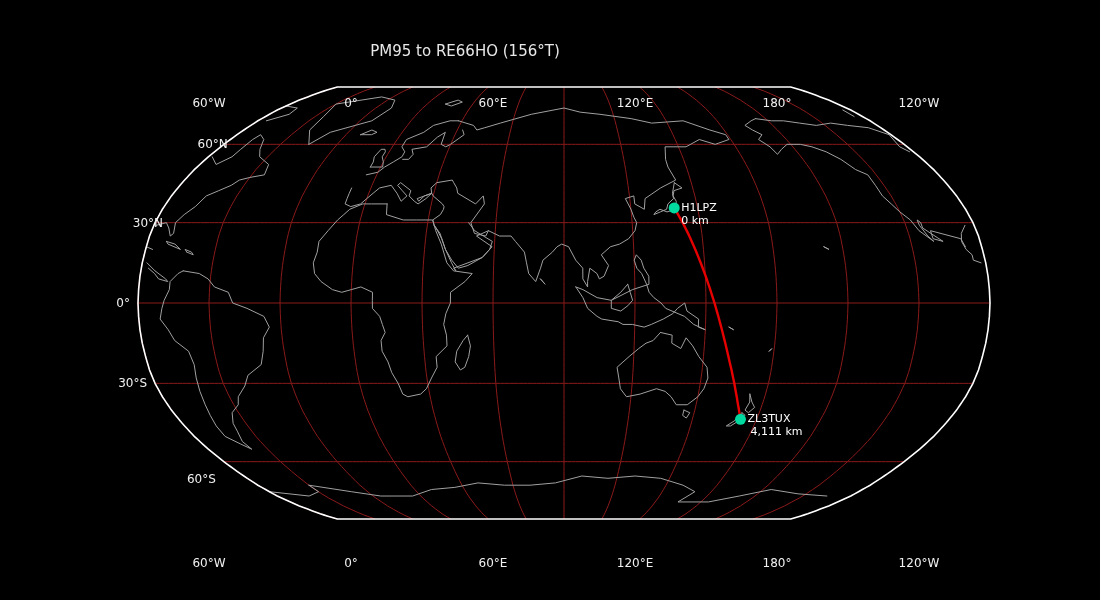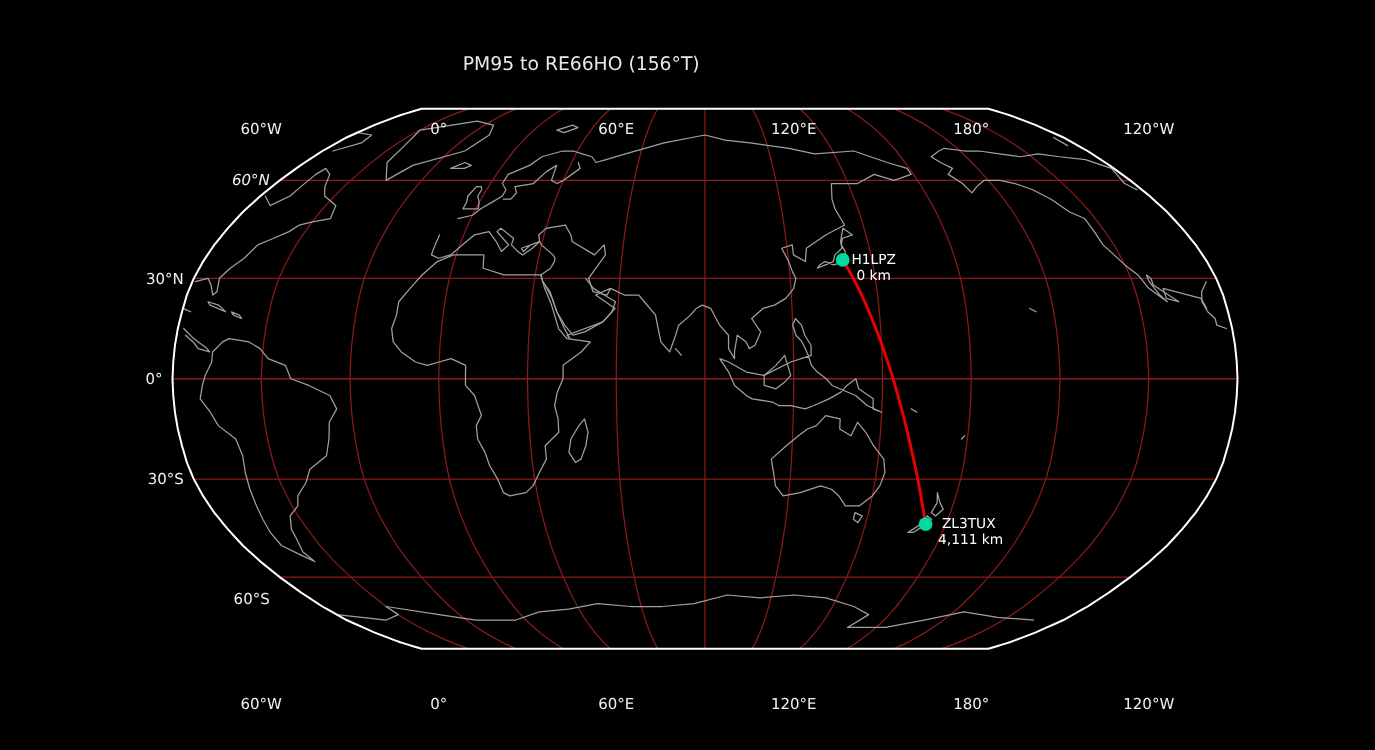--- a/index.html
+++ b/index.html
@@ -57,21 +57,20 @@
   .lat-label {
     transform: translateY(-50%);
     text-align: right;
   }
   .station-label {
     position: absolute;
     font-size: 11px;
     color: #ffffff;
     white-space: nowrap;
     line-height: 13px;
-    text-align: center;
   }
 </style>
 </head>
 <body>
 
 <div id="app">
 
   <div id="map-subtitle">PM95 to RE66HO (156°T)</div>
 
   <svg id="map-canvas" width="1100" height="600">
@@ -153,22 +152,22 @@
     </div>
   <div id="lon-labels-bottom">
       <div class="axis-label lon-label" style="left: 351px; top: 524px;">0°</div>
       <div class="axis-label lon-label" style="left: 493px; top: 524px;">60°E</div>
       <div class="axis-label lon-label" style="left: 635px; top: 524px;">120°E</div>
       <div class="axis-label lon-label" style="left: 777px; top: 524px;">180°</div>
       <div class="axis-label lon-label" style="left: 919px; top: 524px;">120°W</div>
       <div class="axis-label lon-label" style="left: 209px; top: 524px;">60°W</div>
     </div>
   <div id="lat-labels">
-      <div class="axis-label lat-label" style="left: 0px; width: 215.796px; top: 144.326px; font-style: italic;">60°N</div>
-      <div class="axis-label lat-label" style="left: 0px; width: 147.04px; top: 222.648px;">30°N</div>
+      <div class="axis-label lat-label" style="left: 12px; width: 215.796px; top: 144.326px;">60°N</div>
+      <div class="axis-label lat-label" style="left: 16px; width: 147.04px; top: 222.648px;">30°N</div>
       <div class="axis-label lat-label" style="left: 0px; width: 130px; top: 303px;">0°</div>
       <div class="axis-label lat-label" style="left: 0px; width: 147.04px; top: 383.352px;">30°S</div>
       <div class="axis-label lat-label" style="left: 0px; width: 215.796px; top: 479px;">60°S</div>
     </div>
   <div id="station-labels">
       <div class="station-label" style="left: 681.19px; top: 200.921px;">
         <div>H1LPZ</div>
         <div>0 km</div>
       </div>
       <div class="station-label" style="left: 747.471px; top: 412.361px;">

